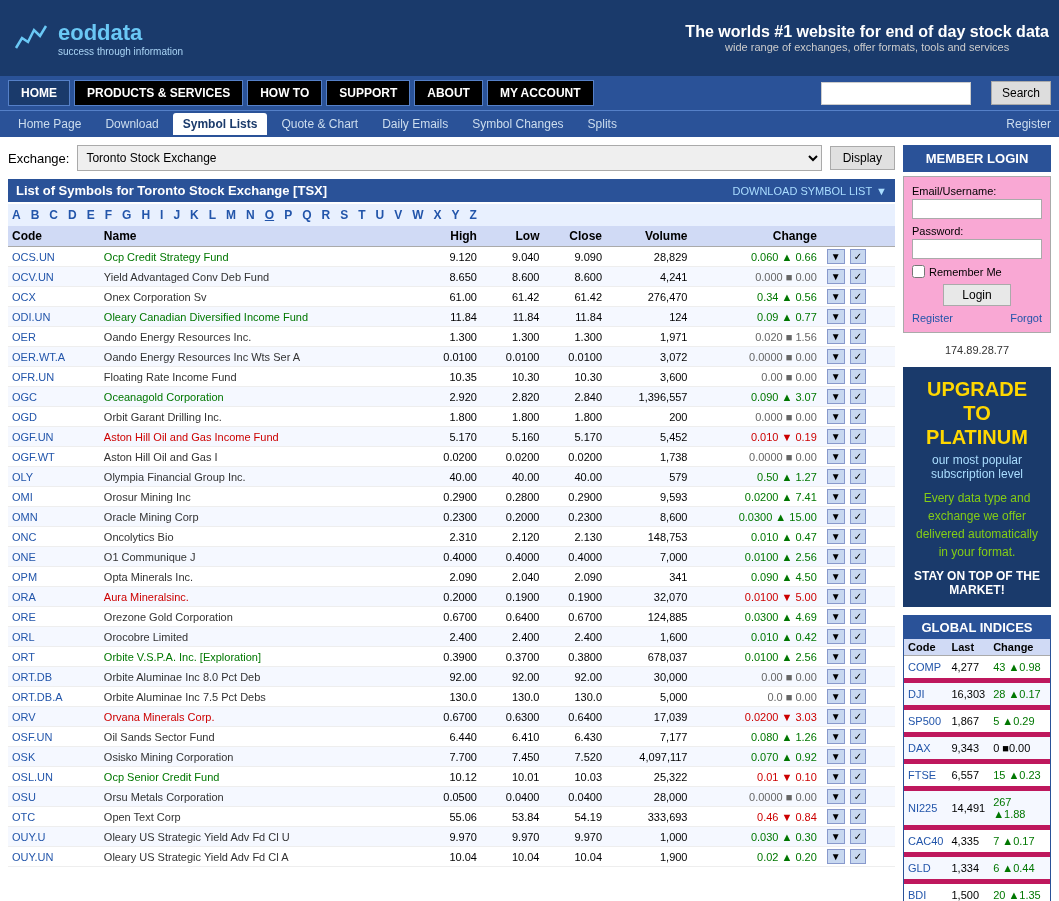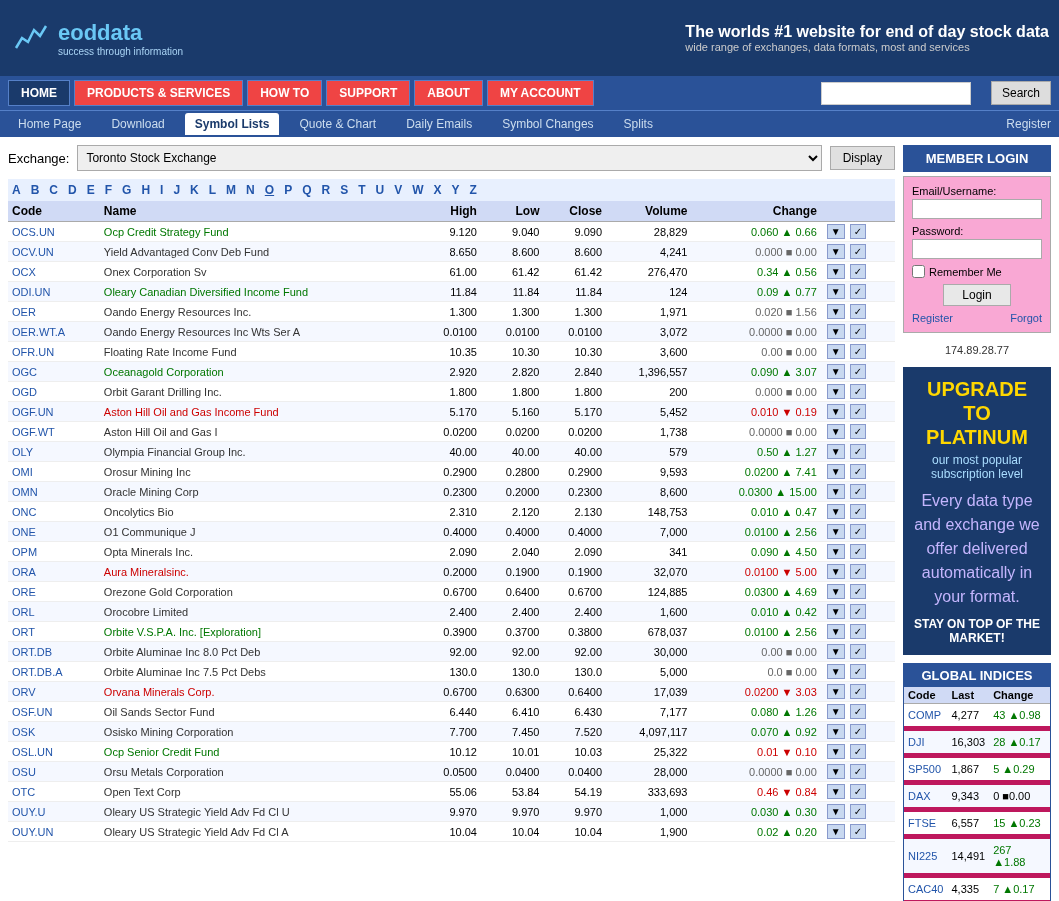--- a/index.html
+++ b/index.html
@@ -4,34 +4,34 @@
   <style>
     * { margin: 0; padding: 0; box-sizing: border-box; }
     body { font-family: Arial, sans-serif; font-size: 12px; background: #fff; }
 
     
     #header { background: #1a3a6b; display: flex; align-items: center; justify-content: space-between; padding: 18px 10px; }
     #logo-area { display: flex; align-items: center; }
     #logo-text { color: #fff; }
     #logo-text .big { font-size: 22px; font-weight: bold; color: #6ac8f5; }
     #logo-text .small { font-size: 10px; color: #aad4f5; display: block; }
-    #site-title { text-align: left; color: #fff; }
+    #site-title { text-align: center; color: #fff; }
     #site-title .main { font-size: 16px; font-weight: bold; color: #fff; }
     #site-title .sub { font-size: 11px; color: #ccc; }
 
     
     #nav-bar { background: #2a5298; display: flex; align-items: center; padding: 4px 8px; gap: 4px; }
-    .nav-btn { background: #ef4444; color: #fff; border: 1px solid #5580c8; padding: 5px 12px; font-size: 12px; font-weight: bold; cursor: pointer; text-transform: uppercase; }
+    .nav-btn { background: #000000; color: #fff; border: 1px solid #5580c8; padding: 5px 12px; font-size: 12px; font-weight: bold; cursor: pointer; text-transform: uppercase; }
     .nav-btn.active { background: #1a3a6b; }
     #search-area { margin-left: auto; display: flex; align-items: center; gap: 20px; }
     #search-input { padding: 3px 6px; width: 150px; border: 1px solid #ccc; }
     #search-btn { background: #ddd; border: 1px solid #aaa; padding: 4px 10px; cursor: pointer; font-size: 12px; }
 
     
-    #sub-nav { background: #2a5298; display: flex; align-items: center; padding: 2px 8px; gap: 10px; border-top: 1px solid #5580c8; }
+    #sub-nav { background: #2a5298; display: flex; align-items: center; padding: 2px 8px; gap: 4px; border-top: 1px solid #5580c8; }
     .sub-nav-item { color: #cde; padding: 4px 10px; cursor: pointer; font-size: 12px; }
     .sub-nav-item.active { background: #fff; color: #1a3a6b; font-weight: bold; border-radius: 3px 3px 0 0; }
     #register-link { margin-left: auto; color: #cde; cursor: pointer; }
 
     
     #main { display: flex; gap: 0; padding: 8px; }
     #content { flex: 1; min-width: 0; }
     #sidebar { width: 148px; flex-shrink: 0; margin-left: 8px; }
 
     
@@ -74,21 +74,21 @@
     #login-btn { background: #e8e8e8; border: 1px solid #aaa; padding: 3px 18px; cursor: pointer; font-size: 12px; display: block; margin: 0 auto 6px; }
     #login-links { display: flex; justify-content: space-between; font-size: 11px; }
     #login-links a { color: #2255aa; cursor: pointer; }
     #ip-addr { text-align: center; font-size: 11px; padding: 3px; color: #333; margin-bottom: 8px; }
 
     
     #upgrade-box { background: #1a3a6b; color: #fff; padding: 10px 8px; margin-bottom: 8px; text-align: center; }
     #upgrade-box .up-title { font-size: 16px; font-weight: bold; color: #fff; line-height: 1.2; }
     #upgrade-box .up-title span { color: #ffd700; font-size: 20px; }
     #upgrade-box .up-popular { font-size: 12px; color: #adf; margin: 4px 0; }
-    #upgrade-box .up-body { font-size: 16px; color: #c4b5fd; margin: 8px 0; line-height: 1.5; }
+    #upgrade-box .up-body { font-size: 12px; color: #84cc16; margin: 8px 0; line-height: 1.5; }
     #upgrade-box .up-stay { font-size: 12px; font-weight: bold; color: #fff; margin-top: 6px; }
 
     
     #global-indices { border: 1px solid #2a5298; }
     #gi-header { background: #2a5298; color: #fff; text-align: center; padding: 4px; font-size: 13px; font-weight: bold; }
     #gi-table { width: 100%; border-collapse: collapse; }
     #gi-table th { background: #d0daf5; font-size: 11px; padding: 2px 4px; text-align: left; border-bottom: 1px solid #aaa; }
     #gi-table td { padding: 5px 4px; font-size: 11px; border-bottom: 5px solid #be185d; }
     .gi-up { color: #007700; }
   </style>
@@ -102,21 +102,21 @@
         <polyline points="4,28 10,18 16,22 22,10 28,16 34,6" fill="none" stroke="#6ac8f5" stroke-width="2.5"></polyline>
       </svg>
     </div>
     <div id="logo-text">
       <div class="big">eoddata</div>
       <span class="small">success through information</span>
     </div>
   </div>
   <div id="site-title">
     <div class="main">The worlds #1 website for end of day stock data</div>
-    <div class="sub">wide range of exchanges, data formats, most and services</div>
+    <div class="sub">wide range of exchanges, offer formats, tools and services</div>
   </div>
 </div>
 
 <div id="nav-bar">
   <button class="nav-btn active">HOME</button>
   <button class="nav-btn">PRODUCTS &amp; SERVICES</button>
   <button class="nav-btn">HOW TO</button>
   <button class="nav-btn">SUPPORT</button>
   <button class="nav-btn">ABOUT</button>
   <button class="nav-btn">MY ACCOUNT</button>
@@ -141,20 +141,27 @@
   <div id="content">
 
     <div id="exchange-row">
       <span id="exchange-label">Exchange:</span>
       <select id="exchange-select">
         <option>Toronto Stock Exchange</option>
       </select>
       <button id="display-btn">Display</button>
     </div>
 
+    <div id="list-header">
+      <span>List of Symbols for Toronto Stock Exchange [TSX]</span>
+      <span id="download-link">
+        <span>DOWNLOAD SYMBOL LIST</span>
+        ▼
+      </span>
+    </div>
 
     <div id="alphabet">
       <a class="alpha-link">A</a>
       <a class="alpha-link">B</a>
       <a class="alpha-link">C</a>
       <a class="alpha-link">D</a>
       <a class="alpha-link">E</a>
       <a class="alpha-link">F</a>
       <a class="alpha-link">G</a>
       <a class="alpha-link">H</a>

